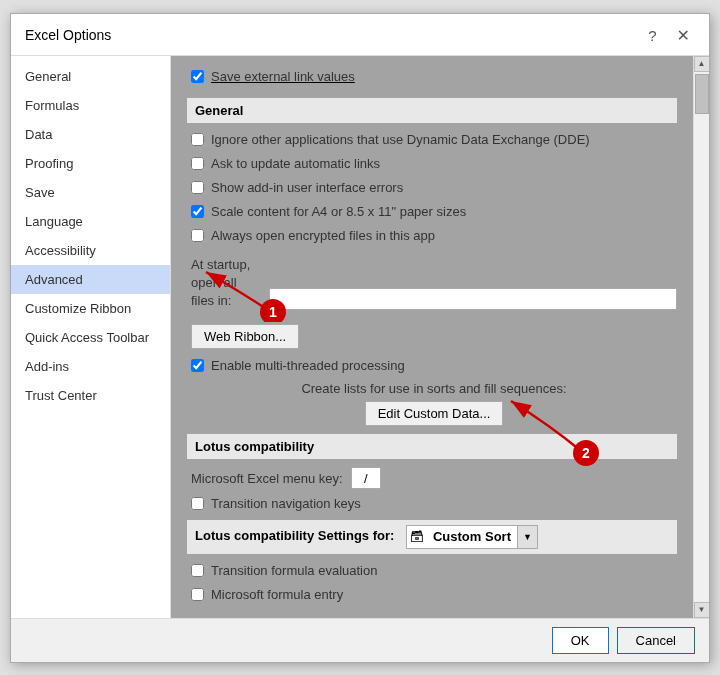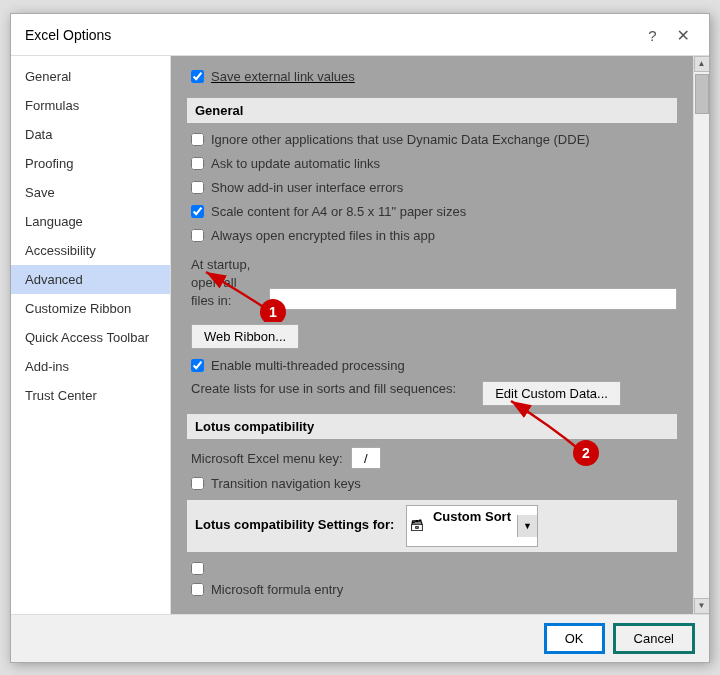--- a/index.html
+++ b/index.html
@@ -155,22 +155,24 @@
       display: inline-block;
       padding: 4px 12px;
       background: #f0f0f0;
       border: 1px solid #aaa;
       cursor: pointer;
       font-size: 13px;
       margin: 6px 0 8px 4px;
     }
     .custom-lists-row {
       display: flex;
-      gap: 26px;
+      align-items: center;
+      gap: 5px;
       margin: 6px 0 8px 4px;
+      flex-direction: column;
     }
     .custom-lists-label {
       font-size: 13px;
       color: #333;
     }
     .custom-lists-btn {
       padding: 4px 12px;
       background: #f0f0f0;
       border: 1px solid #aaa;
       cursor: pointer;
@@ -208,21 +210,21 @@
       height: 22px;
       display: flex;
       align-items: center;
       justify-content: center;
       background: #fff;
       font-size: 11px;
     }
     .settings-dropdown-text {
       padding: 0 6px;
       font-size: 13px;
-      height: 40px;
+      height: 22px;
       line-height: 22px;
     }
     .settings-dropdown-arrow {
       width: 20px;
       height: 22px;
       display: flex;
       align-items: center;
       justify-content: center;
       background: #e0e0e0;
       border-left: 1px solid #aaa;
@@ -233,21 +235,21 @@
       background: #f0f0f0;
       padding: 8px 14px;
       display: flex;
       justify-content: flex-end;
       gap: 8px;
     }
     .footer-btn {
       padding: 5px 18px;
       font-size: 13px;
       cursor: pointer;
-      border: 3px solid #0f766e;
+      border: 1px solid #0f766e;
       background: #f0f0f0;
     }
     .footer-btn.ok {
       background: #fff;
       border-color: #0078d7;
       color: #000;
     }
     .top-checkbox-row {
       display: flex;
       align-items: center;
@@ -369,20 +371,21 @@
             <span class="settings-dropdown" style="display:inline-flex;vertical-align:middle;">
               <span class="settings-dropdown-icon">🗃</span>
               <span class="settings-dropdown-text">Custom Sort</span>
               <span class="settings-dropdown-arrow">▼</span>
             </span>
           </span>
         </div>
 
         <div class="checkbox-row">
           <input type="checkbox" style="">
+          <span class="checkbox-label">Transition formula evaluation</span>
         </div>
         <div class="checkbox-row">
           <input type="checkbox" style="">
           <span class="checkbox-label">Microsoft formula entry</span>
         </div>
 
       </div>
 
       <div class="scrollbar-track">
         <div class="scroll-btn">▲</div>

